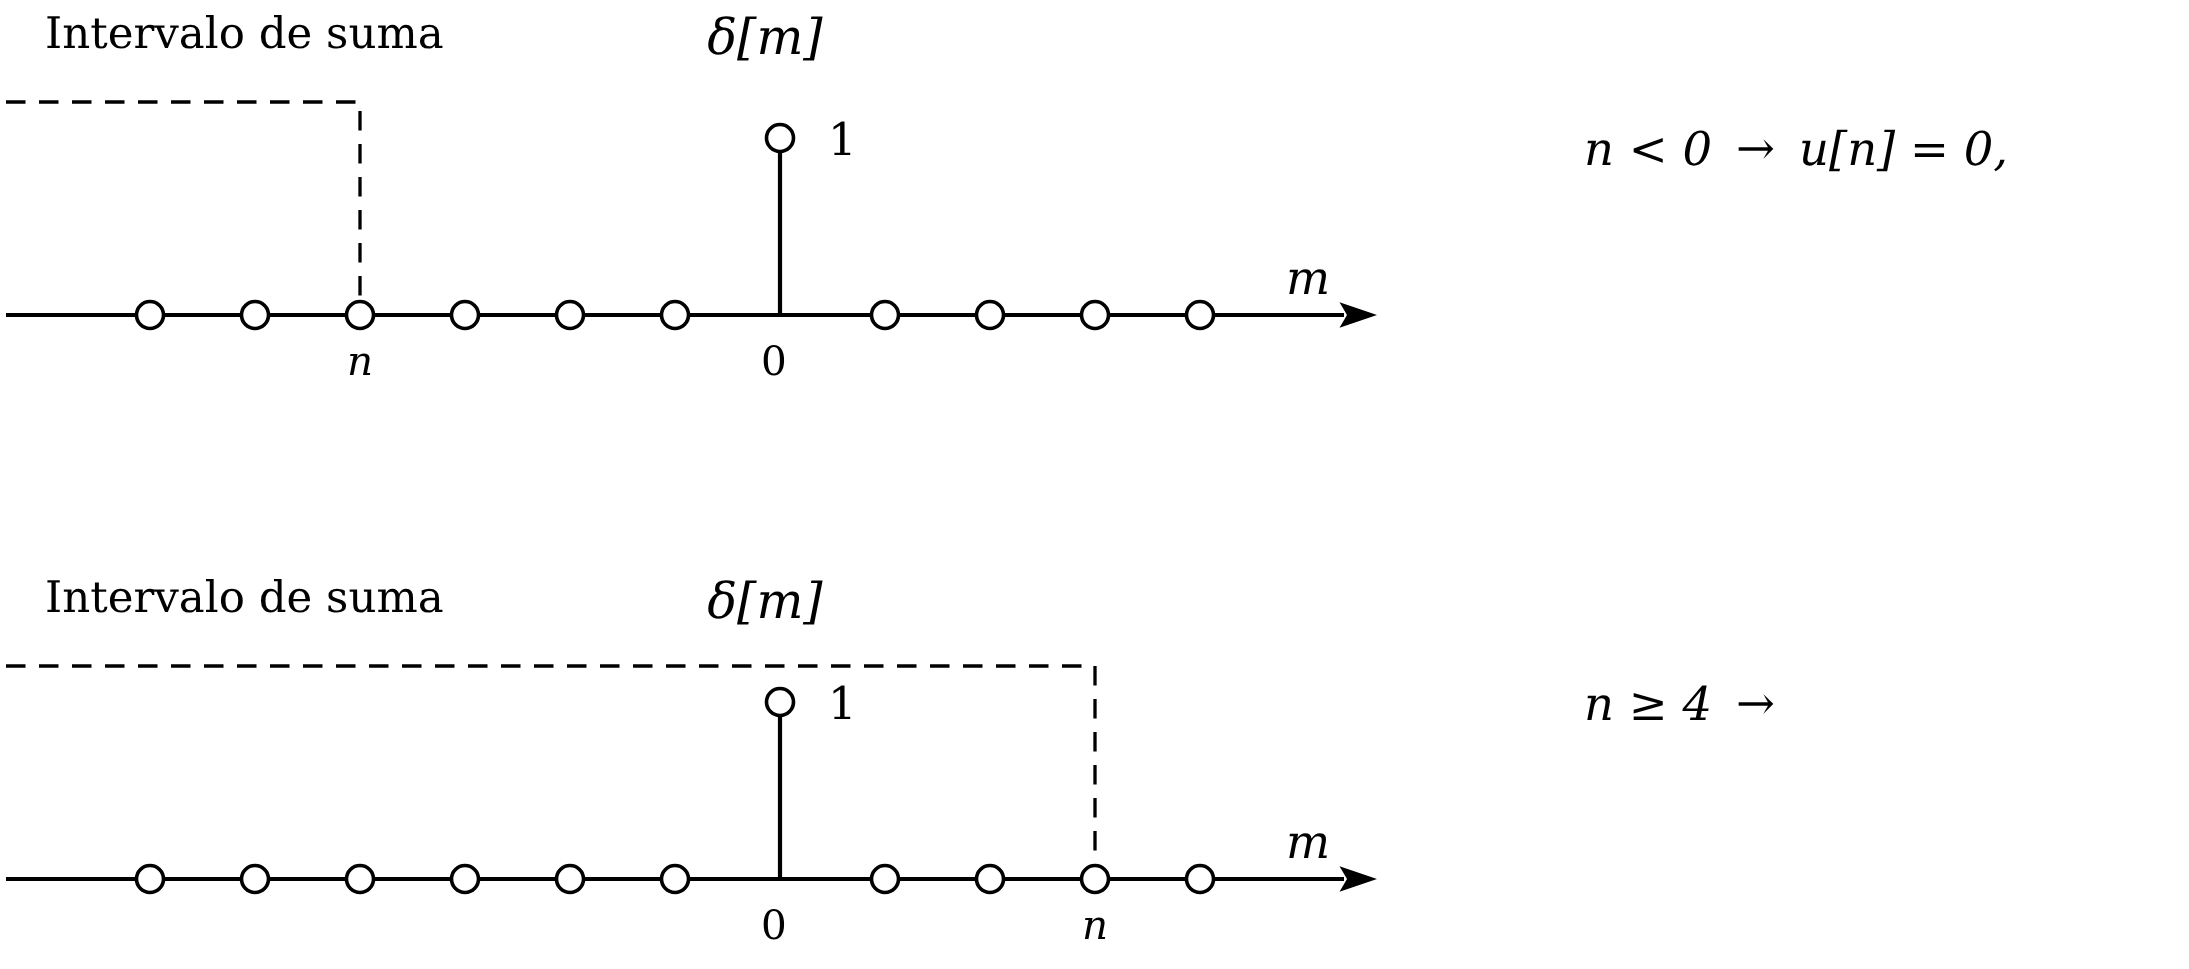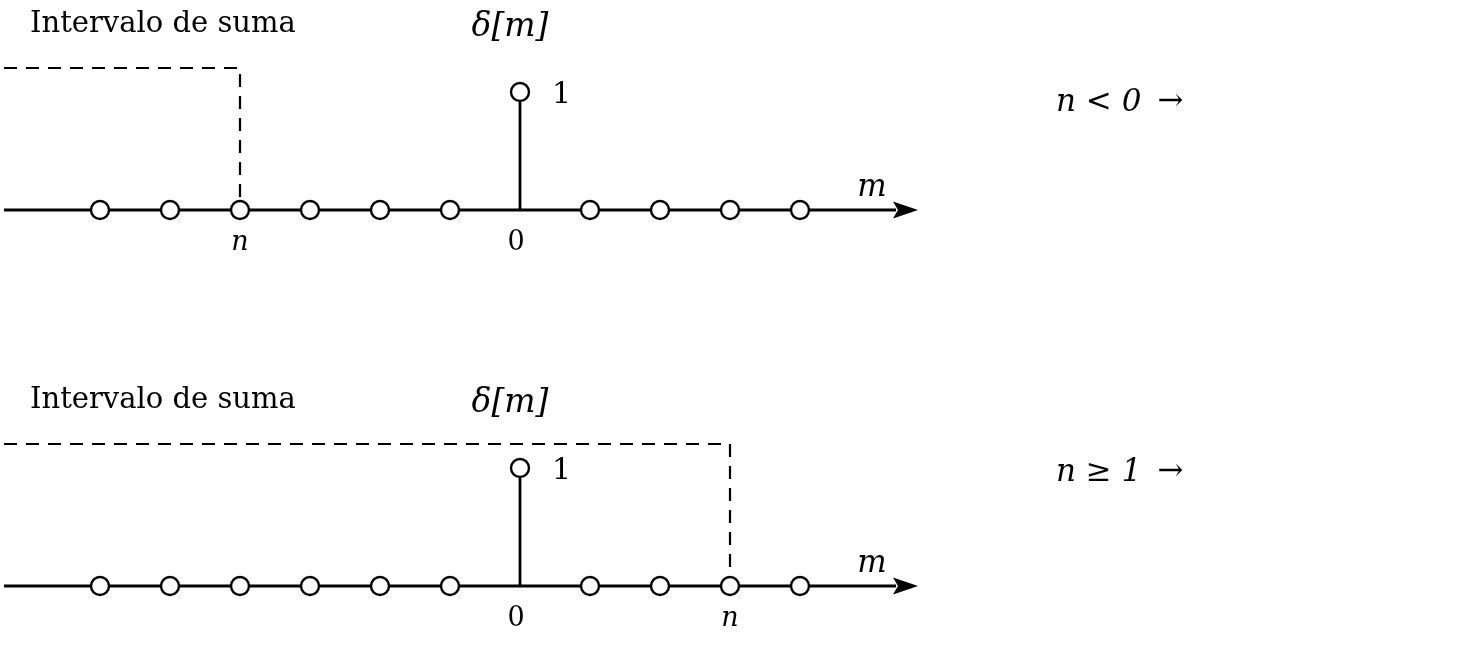--- a/index.html
+++ b/index.html
@@ -69,20 +69,21 @@
       <text x="510" y="36" text-anchor="middle" font-size="33" font-family="&quot;DejaVu Serif&quot;, serif" font-style="italic" fill="#000000">δ[m]</text>
       <text x="552" y="103" text-anchor="start" font-size="30" font-family="&quot;DejaVu Serif&quot;, serif" font-style="normal" fill="#000000">1</text>
       <text x="872" y="196" text-anchor="middle" font-size="31" font-family="&quot;DejaVu Serif&quot;, serif" font-style="italic" fill="#000000">m</text>
       <text x="516" y="250" text-anchor="middle" font-size="27" font-family="&quot;DejaVu Serif&quot;, serif" font-style="normal" fill="#000000">0</text>
       <text x="240" y="250" text-anchor="middle" font-size="27" font-family="&quot;DejaVu Serif&quot;, serif" font-style="italic" fill="#000000">n</text>
     </svg>
 
   <div id="eq-0" class="equation">
     <span class="eq-part">n &lt; 0</span>
     <span class="arrow">→</span>
+    <span class="eq-part">u[n] = 0,</span>
   </div>
 
   <svg id="svg-1" class="diagram-svg" width="940" height="270" viewBox="0 0 940 270">
       <path d="M 4 68 L 730 68 L 730 199" fill="none" stroke="#000000" stroke-width="2.2" stroke-dasharray="13 9"></path>
       <line x1="4" y1="210" x2="896" y2="210" stroke="#000000" stroke-width="2.8"></line>
       <polygon points="918,210 893,201.5 898,210 893,218.5" fill="#000000"></polygon>
       <line x1="520" y1="210" x2="520" y2="100" stroke="#000000" stroke-width="2.8"></line>
       <circle cx="100" cy="210" r="9" fill="#ffffff" stroke="#000000" stroke-width="2.4"></circle>
       <circle cx="170" cy="210" r="9" fill="#ffffff" stroke="#000000" stroke-width="2.4"></circle>
       <circle cx="240" cy="210" r="9" fill="#ffffff" stroke="#000000" stroke-width="2.4"></circle>
@@ -96,17 +97,17 @@
       <circle cx="520" cy="92" r="9" fill="#ffffff" stroke="#000000" stroke-width="2.4"></circle>
       <text x="30" y="32" text-anchor="start" font-size="29" font-family="&quot;DejaVu Serif&quot;, serif" font-style="normal" fill="#000000">Intervalo de suma</text>
       <text x="510" y="36" text-anchor="middle" font-size="33" font-family="&quot;DejaVu Serif&quot;, serif" font-style="italic" fill="#000000">δ[m]</text>
       <text x="552" y="103" text-anchor="start" font-size="30" font-family="&quot;DejaVu Serif&quot;, serif" font-style="normal" fill="#000000">1</text>
       <text x="872" y="196" text-anchor="middle" font-size="31" font-family="&quot;DejaVu Serif&quot;, serif" font-style="italic" fill="#000000">m</text>
       <text x="516" y="250" text-anchor="middle" font-size="27" font-family="&quot;DejaVu Serif&quot;, serif" font-style="normal" fill="#000000">0</text>
       <text x="730" y="250" text-anchor="middle" font-size="27" font-family="&quot;DejaVu Serif&quot;, serif" font-style="italic" fill="#000000">n</text>
     </svg>
 
   <div id="eq-1" class="equation">
-    <span class="eq-part">n ≥ 1</span>
+    <span class="eq-part">n ≥ 4</span>
     <span class="arrow">→</span>
   </div>
 
 </div>
 
 </body></html>

